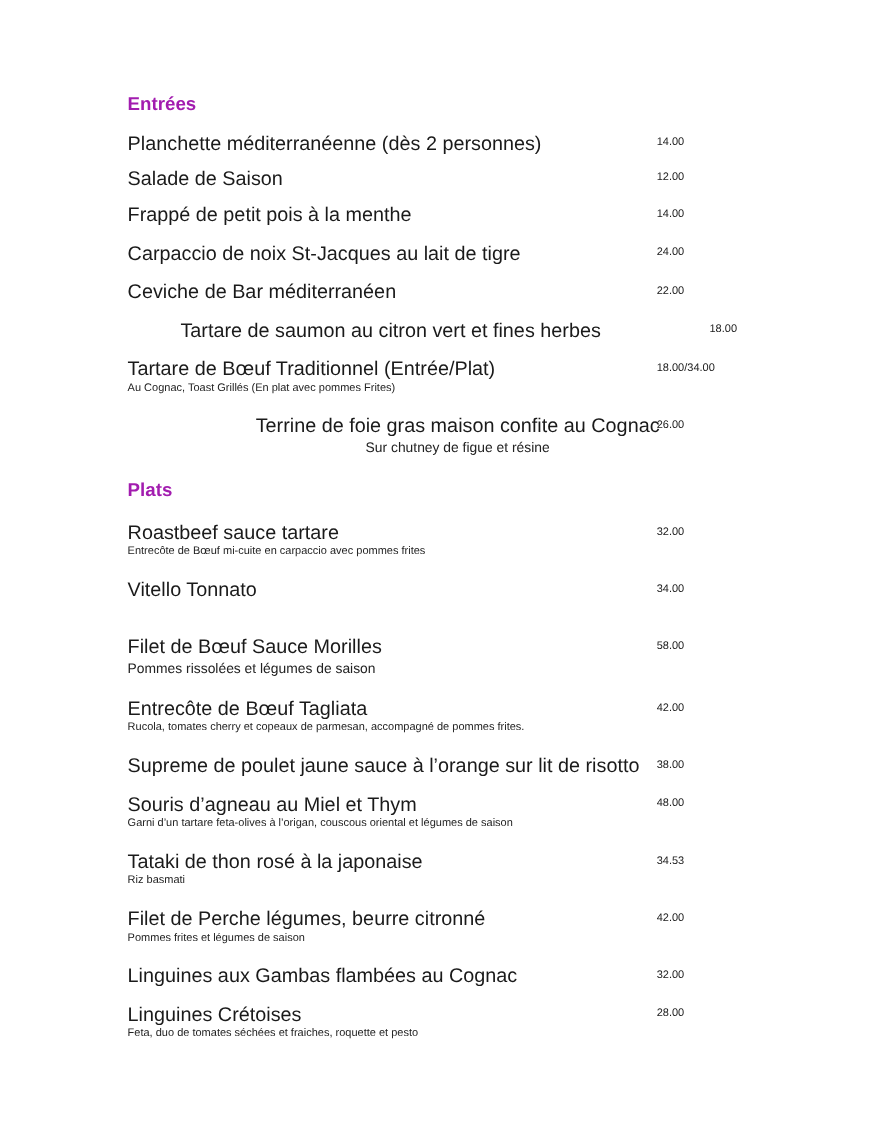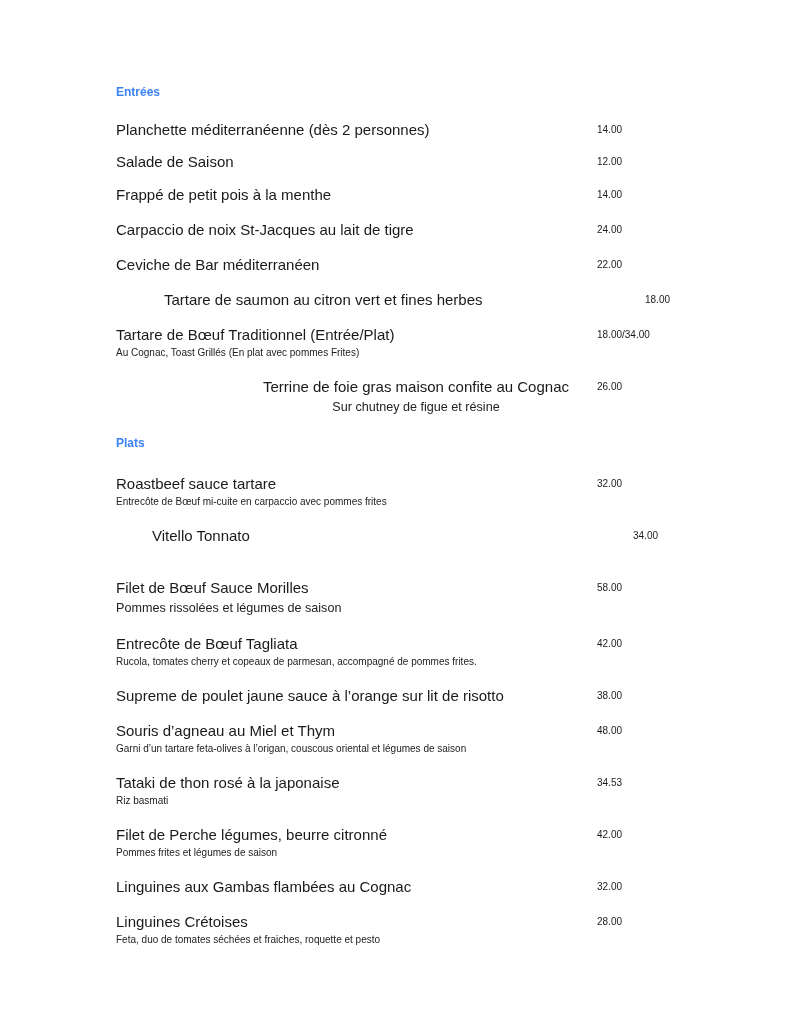--- a/index.html
+++ b/index.html
@@ -4,25 +4,25 @@
   <style>
     html, body { margin: 0; padding: 0; background: #ffffff; }
     body {
       width: 791px; height: 1024px; position: relative; overflow: hidden;
       font-family: "Liberation Sans", "DejaVu Sans", sans-serif;
       color: #1a1a1a;
     }
     .page { position: absolute; left: 0; top: 0; width: 791px; height: 1024px; }
     .section-title {
       position: absolute; left: 116px;
-      font-size: 12px; font-weight: bold; color: #3b82f6;
+      font-size: 17px; font-weight: bold; color: #a21caf;
       margin: 0;
     }
     .item { position: absolute; left: 116px; width: 600px; }
-    .item-name { font-size: 15px; line-height: 16px; white-space: nowrap; }
+    .item-name { font-size: 18px; line-height: 16px; white-space: nowrap; }
     .item-desc { font-size: 10px; line-height: 14px; white-space: nowrap; margin-top: 3px; color: #222; }
     .item-desc.large { font-size: 12.6px; line-height: 16px; margin-top: 4px; }
     .item-price { position: absolute; left: 481px; top: 0; font-size: 10px; line-height: 16px; white-space: nowrap; }
   </style>
 </head>
 <body>
 
 <div class="page">
 
   <h2 class="section-title" style="top:85px;">Entrées</h2>
@@ -62,21 +62,21 @@
     <div class="item-price">26.00</div>
   </div>
 
   <h2 class="section-title" style="top:436px;">Plats</h2>
 
   <div class="item" style="top:476px;">
     <div class="item-name">Roastbeef sauce tartare</div>
     <div class="item-desc">Entrecôte de Bœuf mi-cuite en carpaccio avec pommes frites</div>
     <div class="item-price">32.00</div>
   </div>
-  <div class="item" style="top:528px;margin-left:36px;">
+  <div class="item" style="top:528px;">
     <div class="item-name">Vitello Tonnato</div>
     <div class="item-price">34.00</div>
   </div>
   <div class="item" style="top:580px;">
     <div class="item-name">Filet de Bœuf Sauce Morilles</div>
     <div class="item-desc large">Pommes rissolées et légumes de saison</div>
     <div class="item-price">58.00</div>
   </div>
   <div class="item" style="top:636px;">
     <div class="item-name">Entrecôte de Bœuf Tagliata</div>

